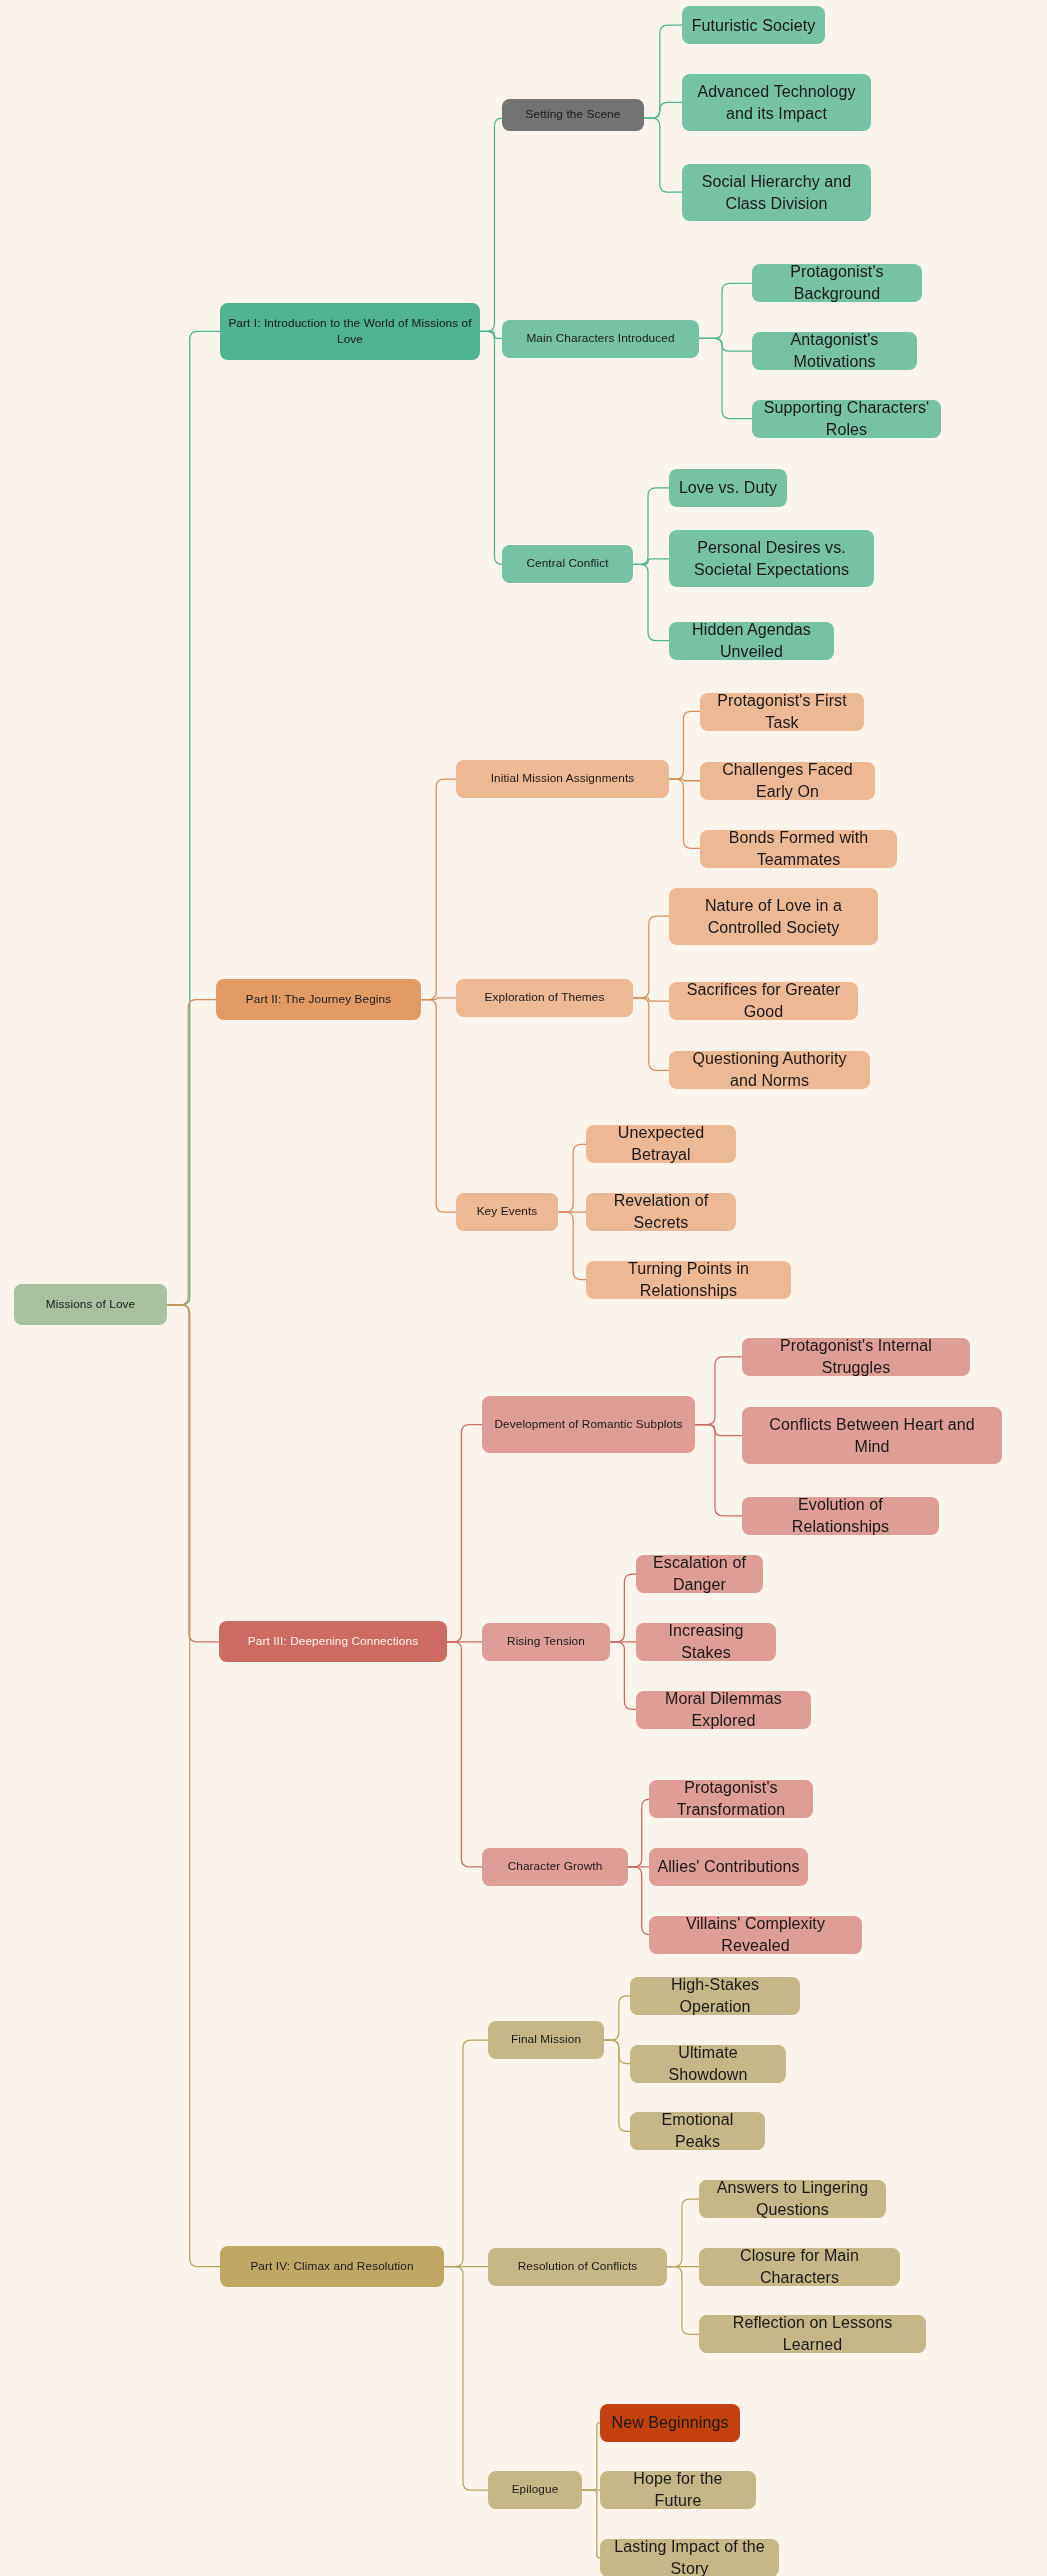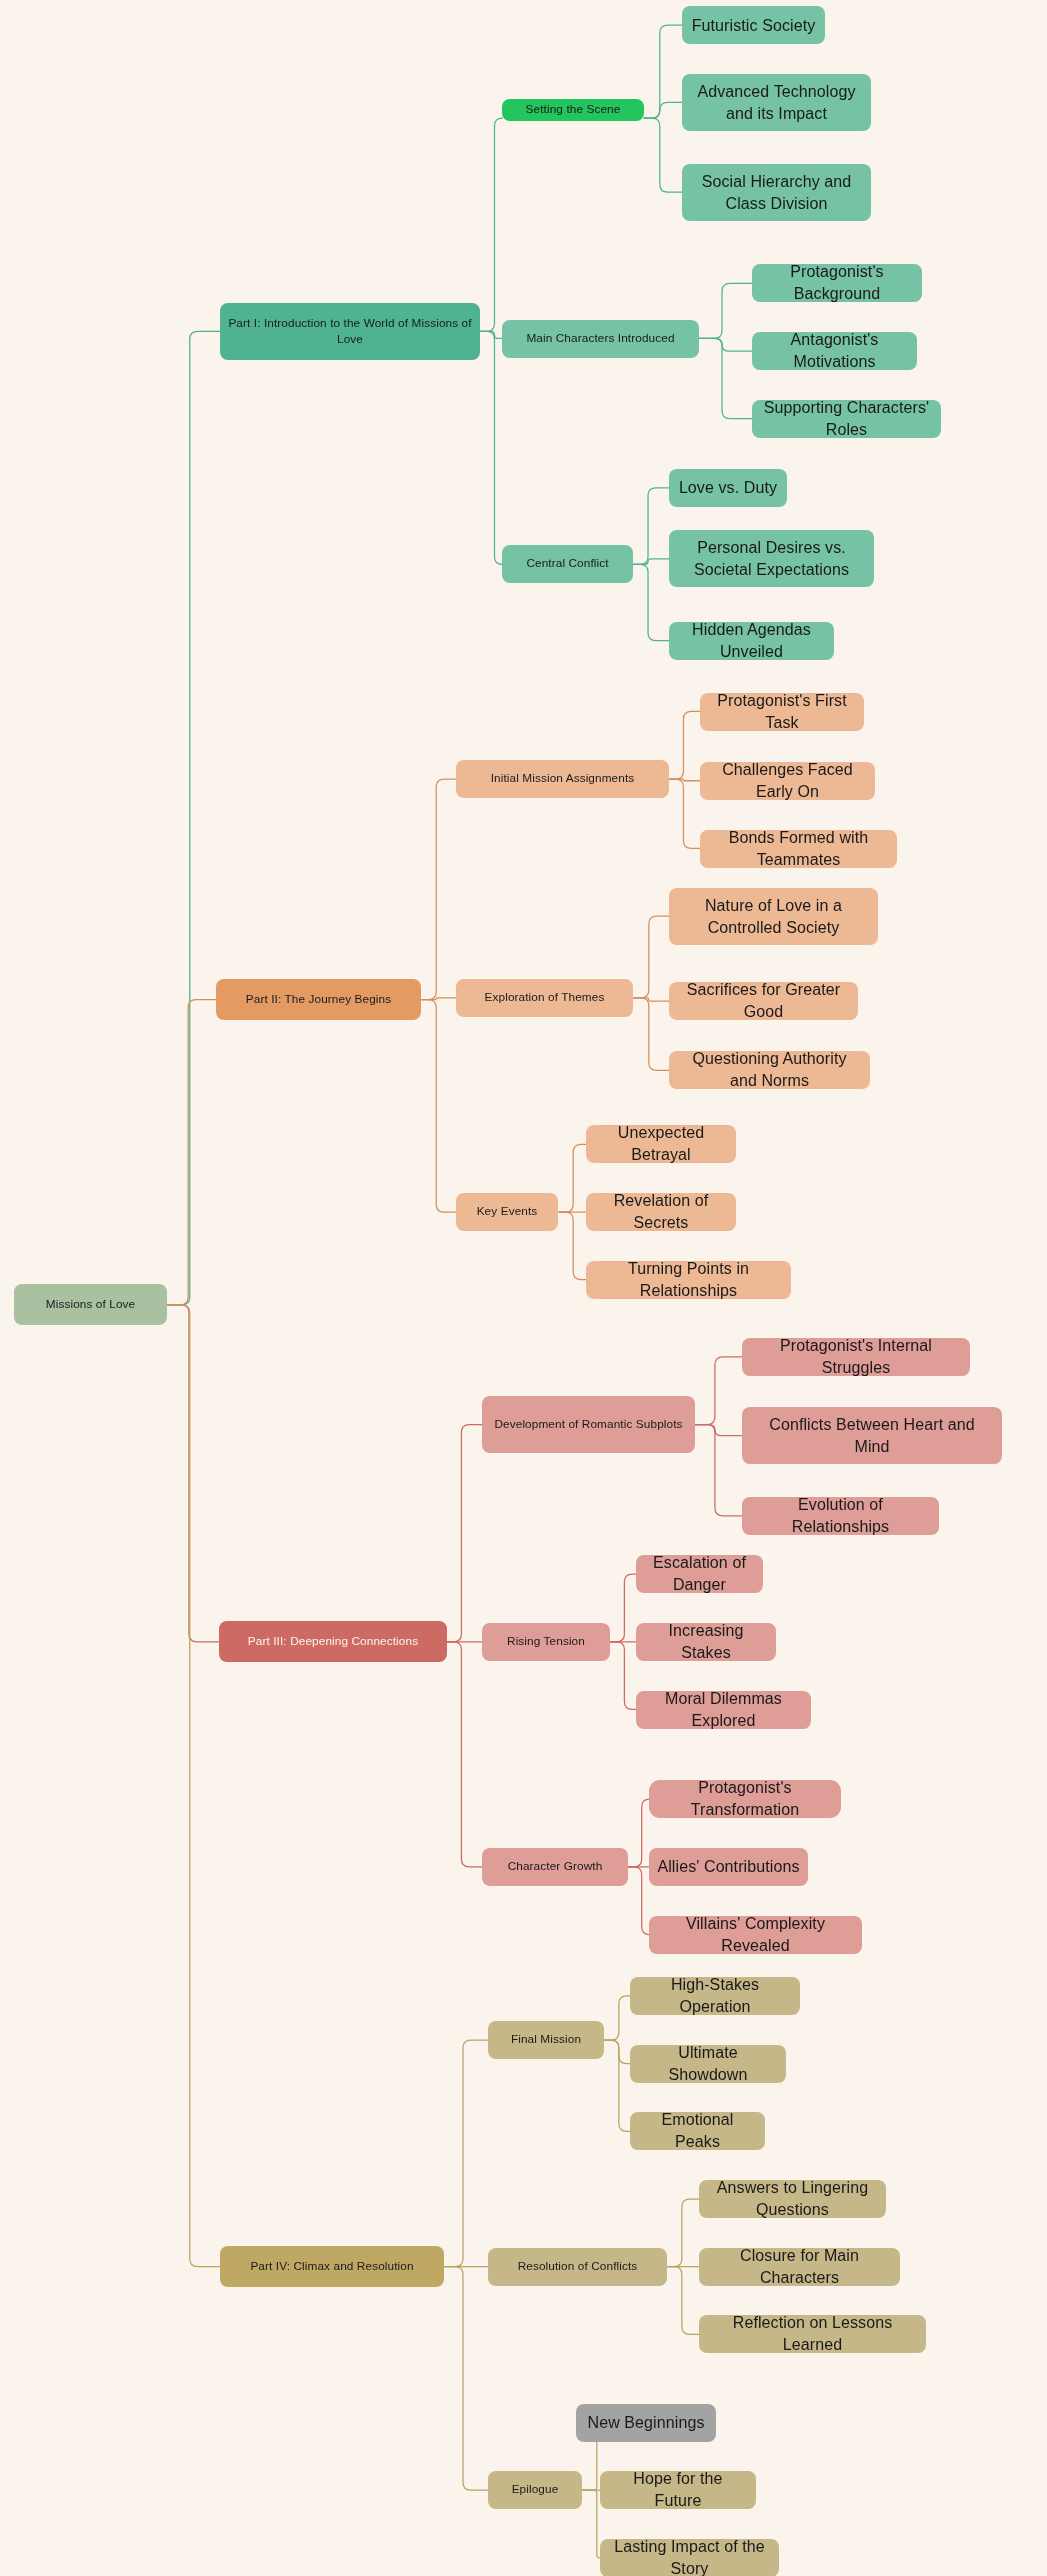--- a/index.html
+++ b/index.html
@@ -90,21 +90,21 @@
       <path d="M 740 3164 L 762 3164" fill="none" stroke="#b9a35f" stroke-width="1.6" stroke-linecap="round"></path>
       <path d="M 740 3164 L 754 3164 Q 758 3164 758 3168 L 758 3246 Q 758 3250 762 3250 L 762 3250" fill="none" stroke="#b9a35f" stroke-width="1.6" stroke-linecap="round"></path>
     </svg>
   <div id="nodes-layer">
       <div class="node root" style="left: 14px; top: 1284px; width: 153px; height: 41px; background: rgb(169, 192, 161);">
         <span>Missions of Love</span>
       </div>
       <div class="node lvl1" style="left: 220px; top: 303px; width: 260px; height: 57px; background: rgb(79, 179, 145);">
         <span>Part I: Introduction to the World of Missions of Love</span>
       </div>
-      <div class="node lvl2" style="left: 502px; top: 99px; width: 142px; height: 22px; background: #22c55e;">
+      <div class="node lvl2" style="left: 502px; top: 99px; width: 142px; height: 32px; background: #737373;">
         <span>Setting the Scene</span>
       </div>
       <div class="node lvl3" style="left: 682px; top: 6.3px; width: 143px; height: 38px; background: rgb(118, 194, 165);">
         <span>Futuristic Society</span>
       </div>
       <div class="node lvl3" style="left: 682px; top: 74px; width: 189px; height: 57px; background: rgb(118, 194, 165);">
         <span>Advanced Technology and its Impact</span>
       </div>
       <div class="node lvl3" style="left: 682px; top: 164px; width: 189px; height: 57px; background: rgb(118, 194, 165);">
         <span>Social Hierarchy and Class Division</span>
@@ -195,21 +195,21 @@
       </div>
       <div class="node lvl3" style="left: 636px; top: 1623px; width: 140px; height: 38px; background: rgb(222, 157, 151);">
         <span>Increasing Stakes</span>
       </div>
       <div class="node lvl3" style="left: 636px; top: 1691px; width: 175px; height: 38px; background: rgb(222, 157, 151);">
         <span>Moral Dilemmas Explored</span>
       </div>
       <div class="node lvl2" style="left: 482px; top: 1848px; width: 146px; height: 38px; background: rgb(222, 157, 151);">
         <span>Character Growth</span>
       </div>
-      <div class="node lvl3" style="left: 649px; top: 1780px; width: 192px; height: 38px; background: rgb(222, 157, 151); border-radius: 11px;">
+      <div class="node lvl3" style="left: 649px; top: 1780px; width: 164px; height: 38px; background: rgb(222, 157, 151);">
         <span>Protagonist's Transformation</span>
       </div>
       <div class="node lvl3" style="left: 649px; top: 1848px; width: 159px; height: 38px; background: rgb(222, 157, 151);">
         <span>Allies' Contributions</span>
       </div>
       <div class="node lvl3" style="left: 649px; top: 1916px; width: 213px; height: 38px; background: rgb(222, 157, 151);">
         <span>Villains' Complexity Revealed</span>
       </div>
       <div class="node lvl1" style="left: 220px; top: 2246px; width: 224px; height: 41px; background: rgb(191, 168, 99);">
         <span>Part IV: Climax and Resolution</span>
@@ -234,21 +234,21 @@
       </div>
       <div class="node lvl3" style="left: 699px; top: 2248px; width: 201px; height: 38px; background: rgb(198, 183, 136);">
         <span>Closure for Main Characters</span>
       </div>
       <div class="node lvl3" style="left: 699px; top: 2315px; width: 227px; height: 38px; background: rgb(198, 183, 136);">
         <span>Reflection on Lessons Learned</span>
       </div>
       <div class="node lvl2" style="left: 488px; top: 2471px; width: 94px; height: 38px; background: rgb(198, 183, 136);">
         <span>Epilogue</span>
       </div>
-      <div class="node lvl3" style="left: 576px; top: 2404px; width: 140px; height: 38px; background: #a3a3a3;">
+      <div class="node lvl3" style="left: 600px; top: 2404px; width: 140px; height: 38px; background: #c2410c;">
         <span>New Beginnings</span>
       </div>
       <div class="node lvl3" style="left: 600px; top: 2471px; width: 156px; height: 38px; background: rgb(198, 183, 136);">
         <span>Hope for the Future</span>
       </div>
       <div class="node lvl3" style="left: 600px; top: 2539px; width: 179px; height: 38px; background: rgb(198, 183, 136);">
         <span>Lasting Impact of the Story</span>
       </div>
     </div>
 </div>

